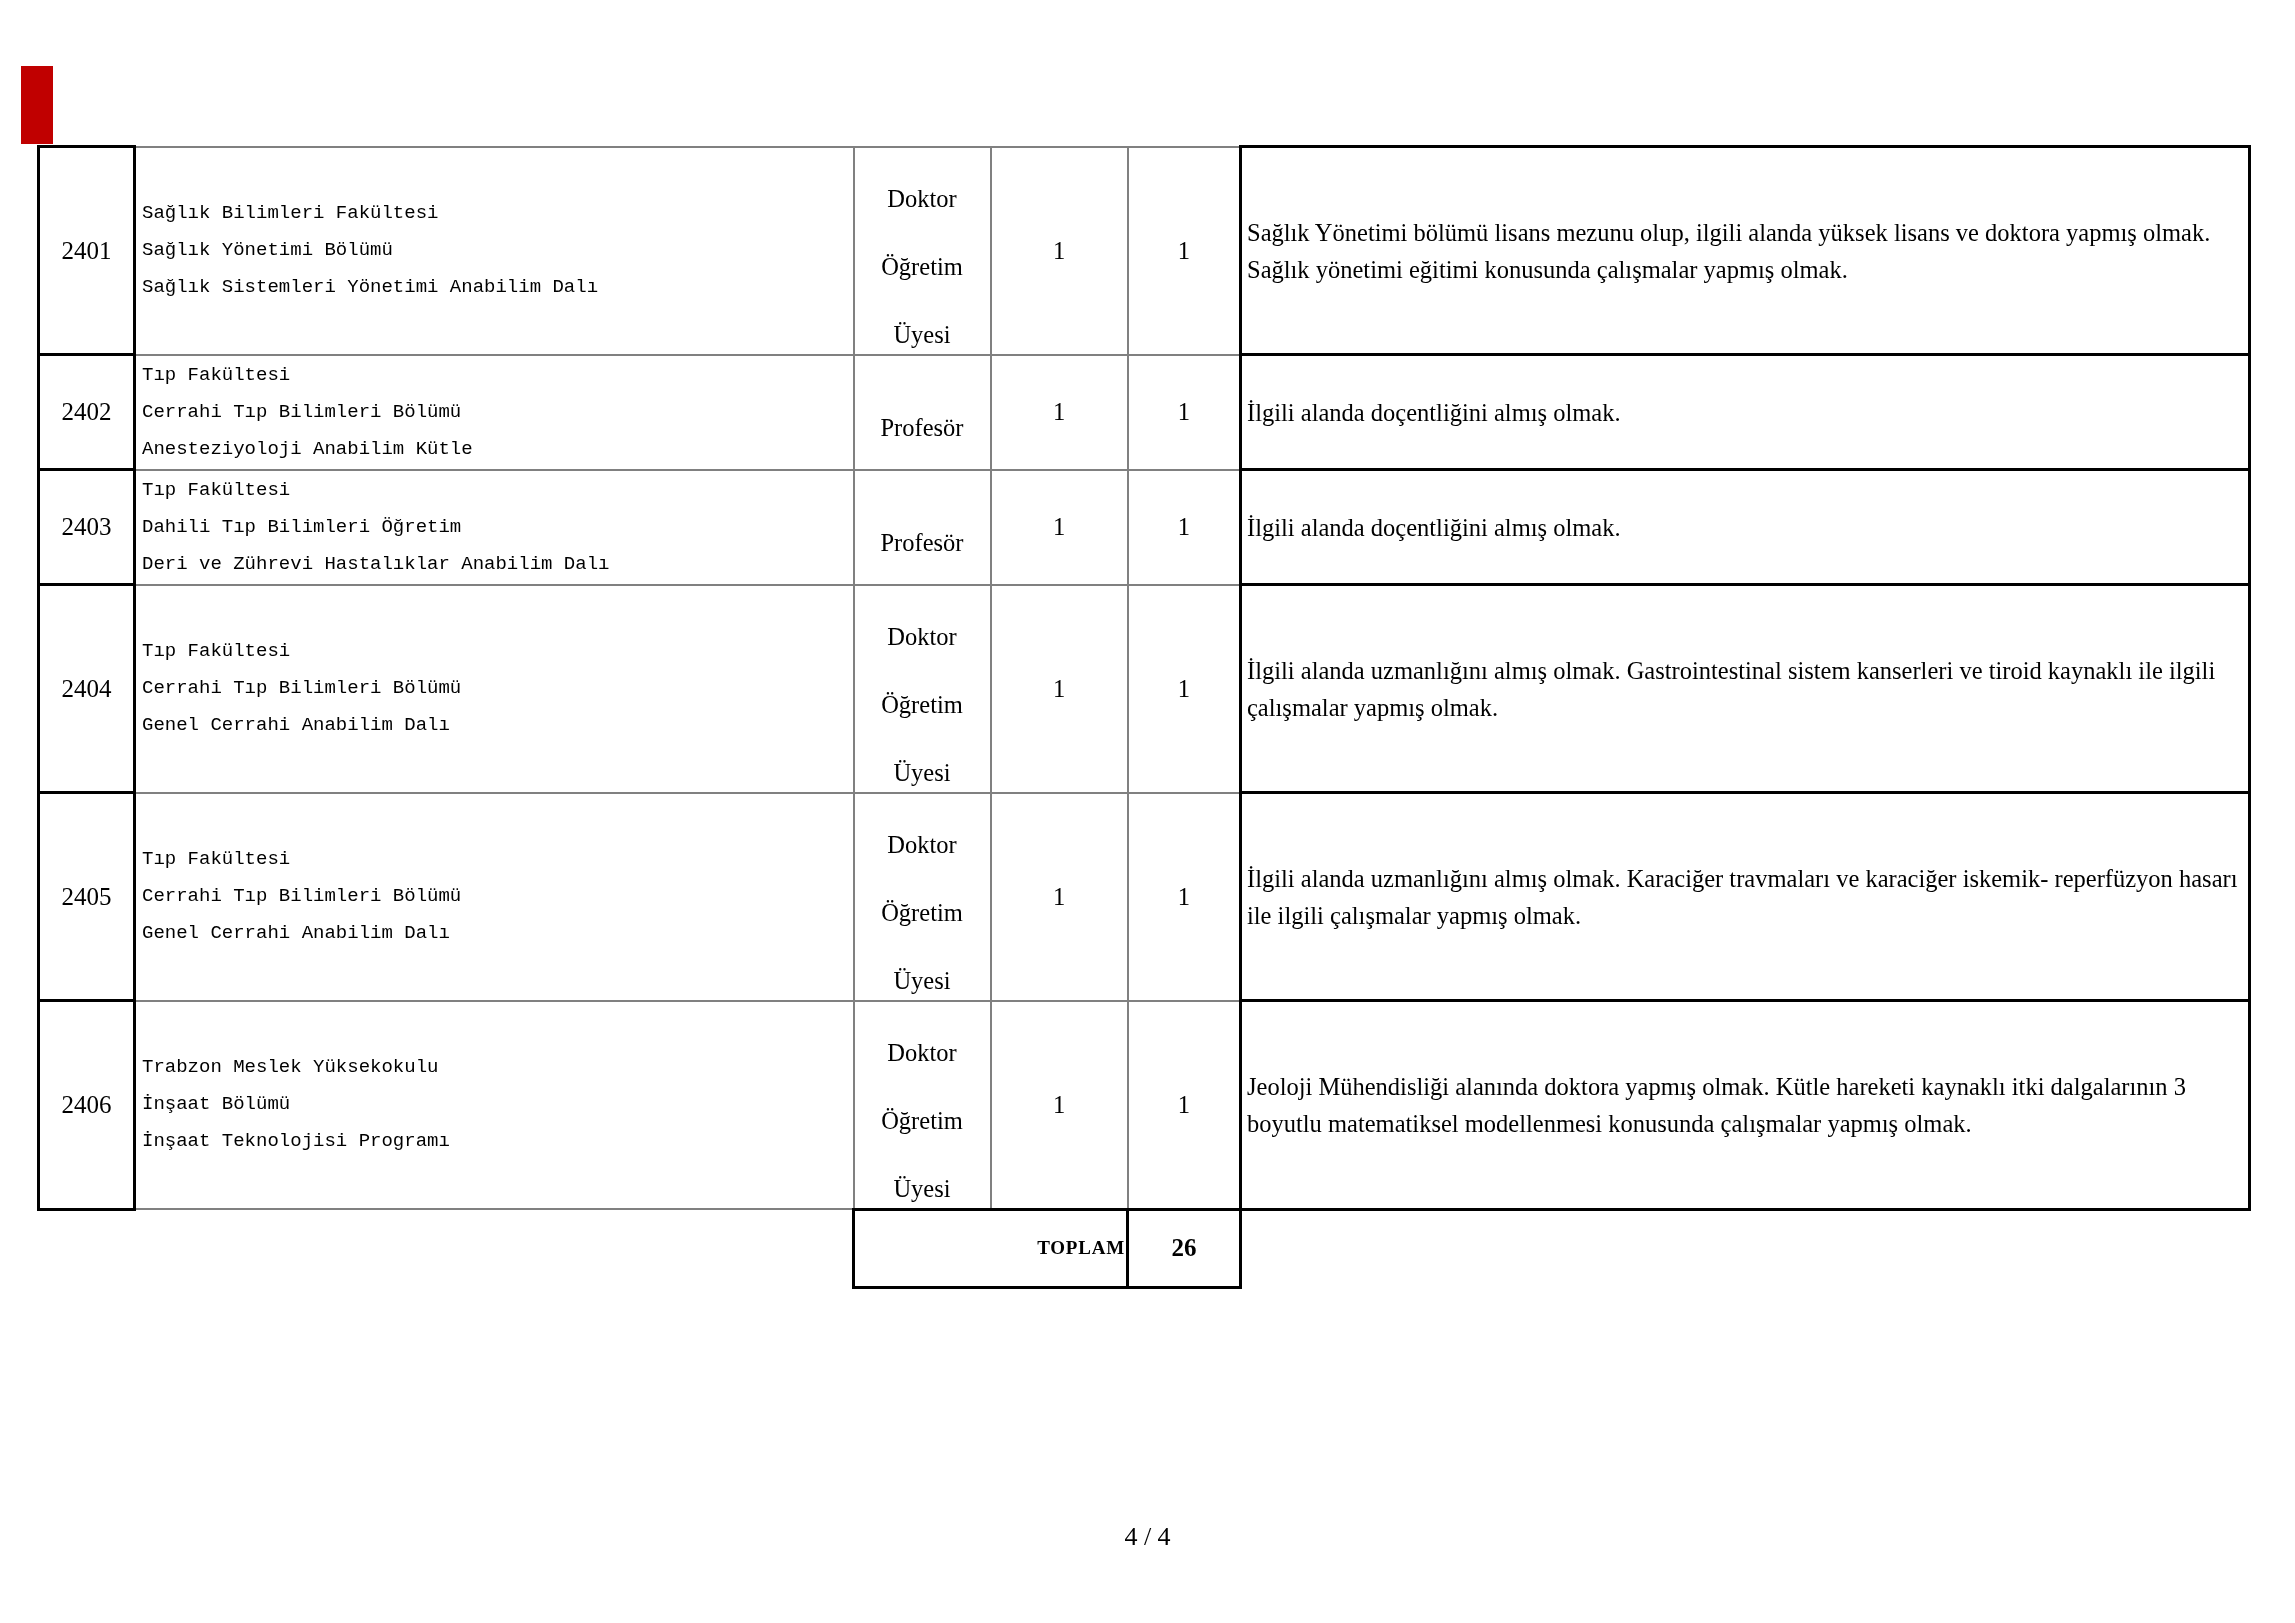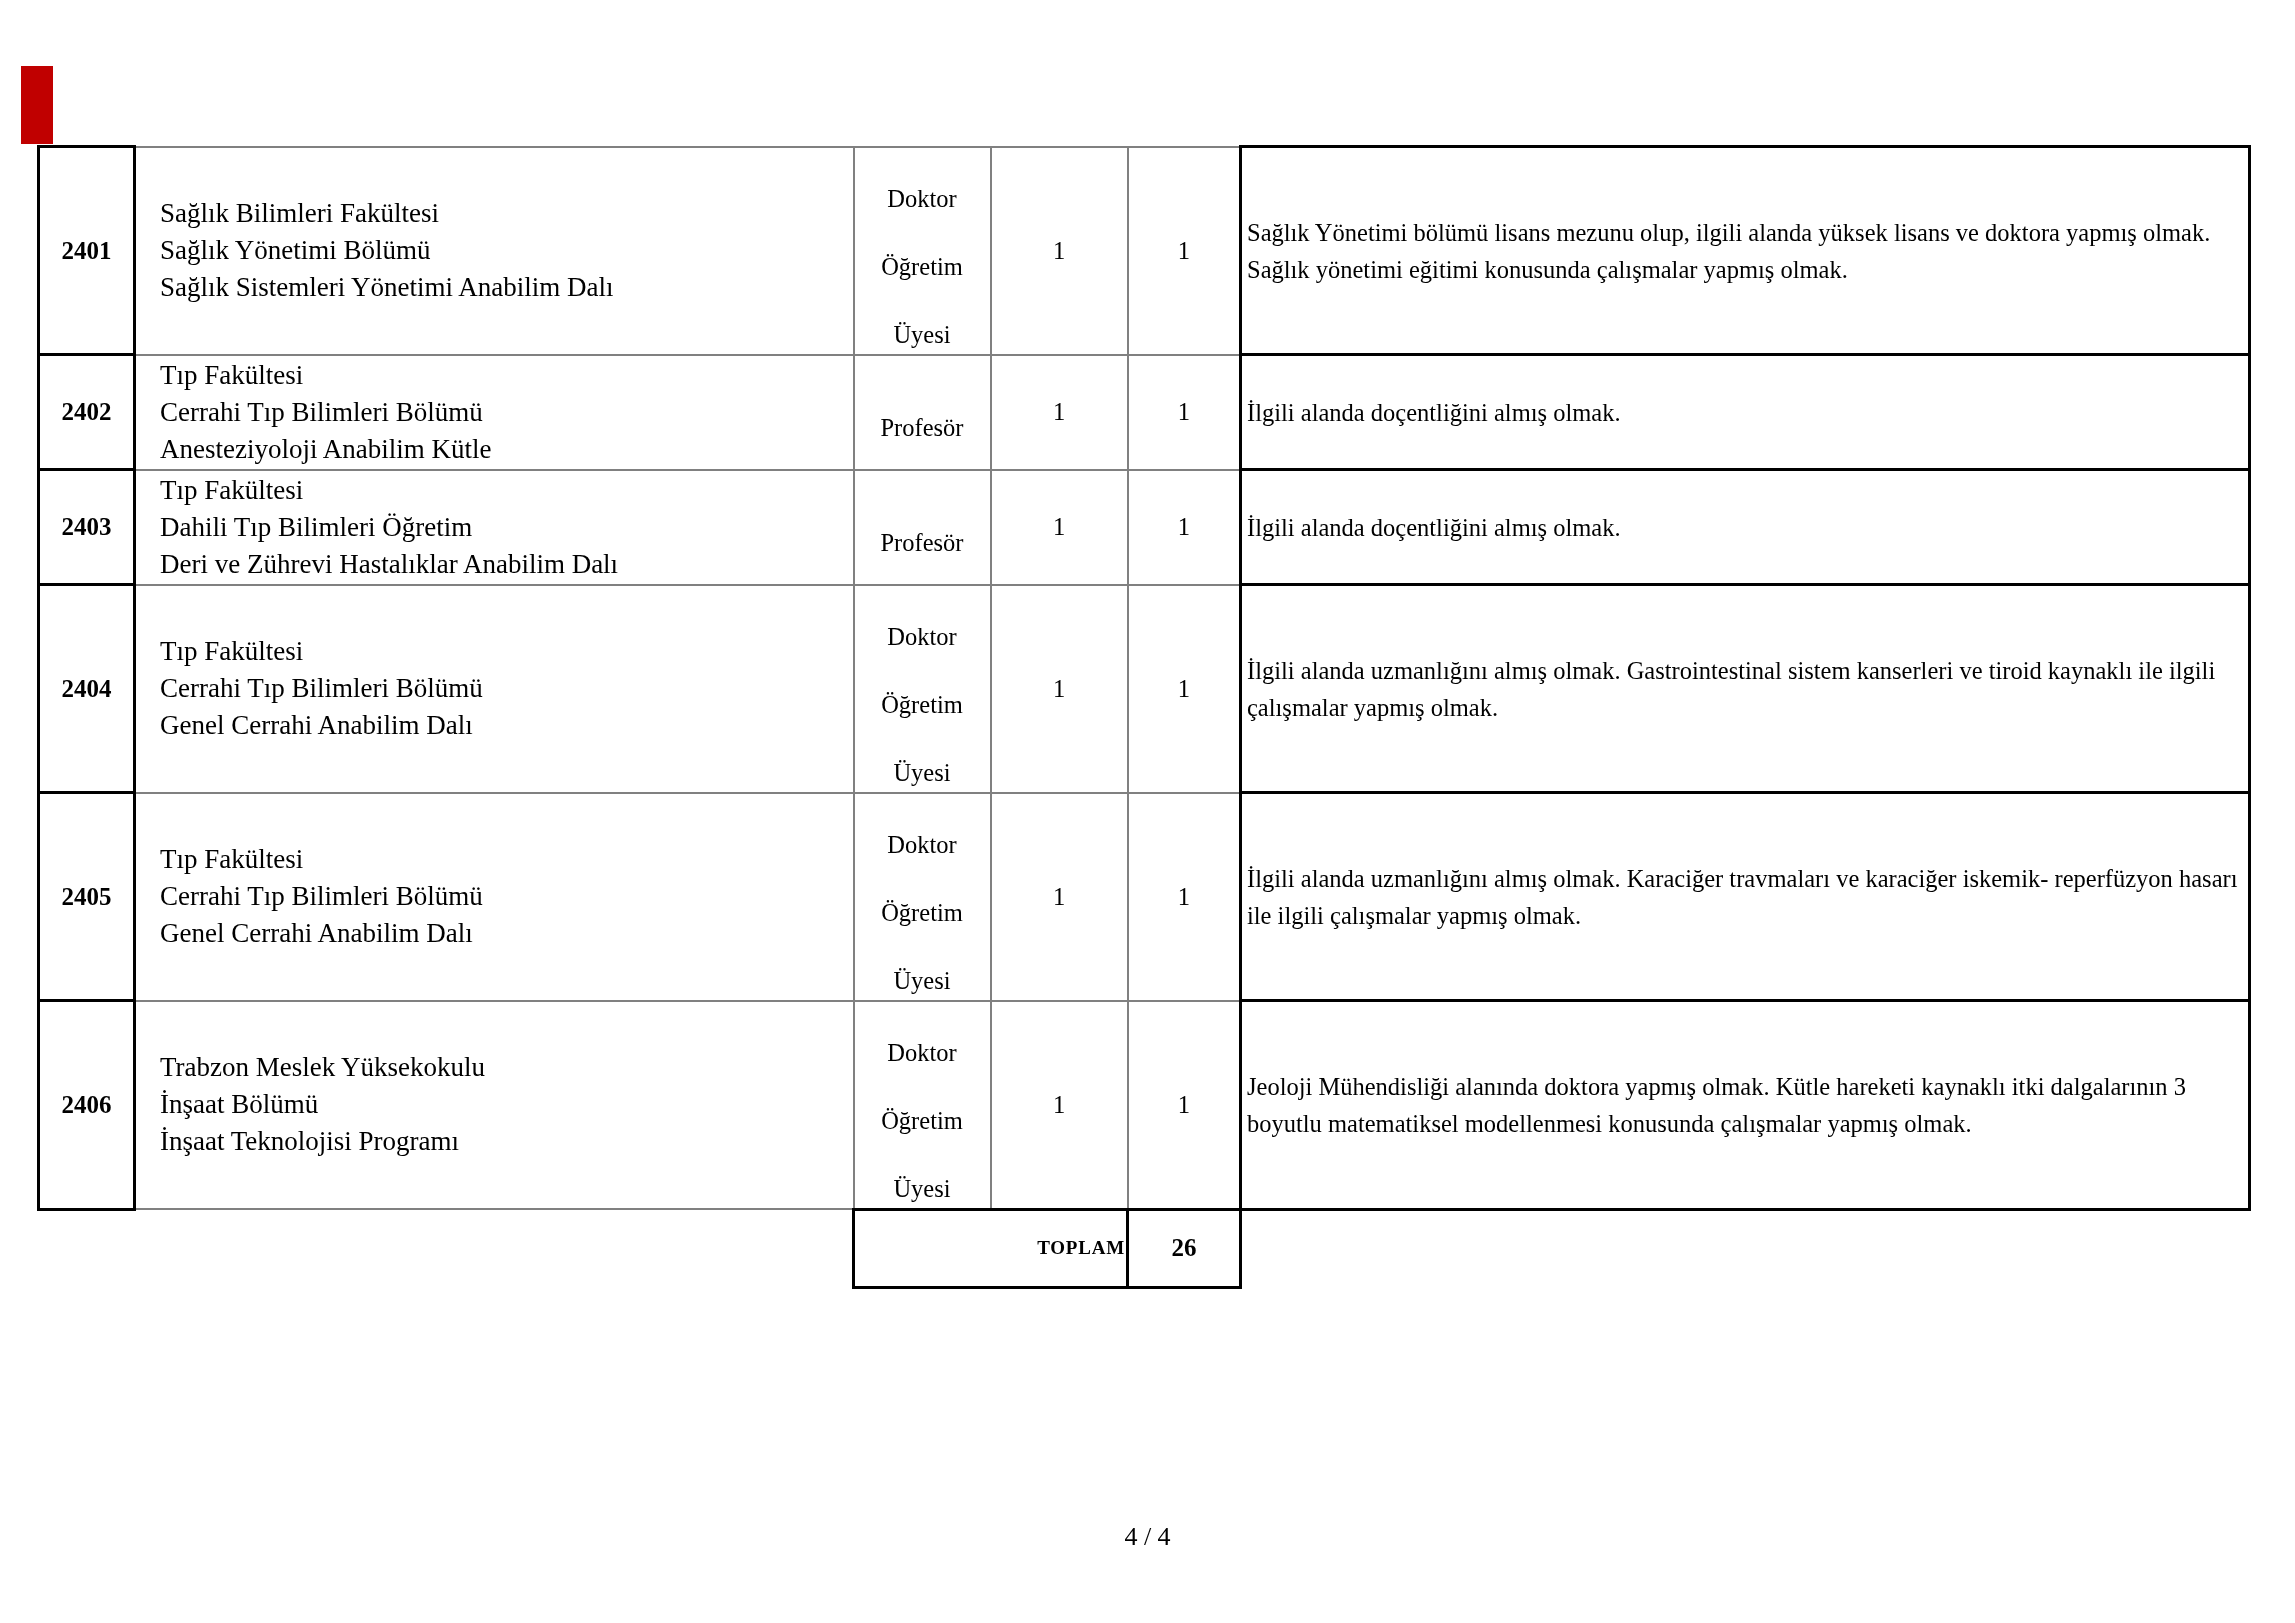--- a/index.html
+++ b/index.html
@@ -38,27 +38,28 @@
   col.c-desc { width: 1009px; }
 
   tr.data-row { height: 113px; }
   tr.total-row { height: 78px; }
 
   td { vertical-align: middle; overflow: hidden; }
 
   td.cell-id {
     border: 3.4px solid #000000;
     text-align: center;
-    font-weight: bold;
+    font-weight: normal;
     font-size: 25px;
   }
   td.cell-unit {
     border: 2.5px solid #808080;
-    padding-left: 24px;
-    font-size: 27px;
+    padding-left: 6px;
+    font-size: 19px;
+    font-family: Liberation Mono, monospace;
   }
   td.cell-unit div { line-height: 37px; white-space: nowrap; }
   td.cell-title {
     border: 2.5px solid #808080;
     text-align: center;
     font-size: 24.5px;
   }
   td.cell-title div { line-height: 36px; margin-top: 32px; }
   td.cell-num {
     border: 2.5px solid #808080;

